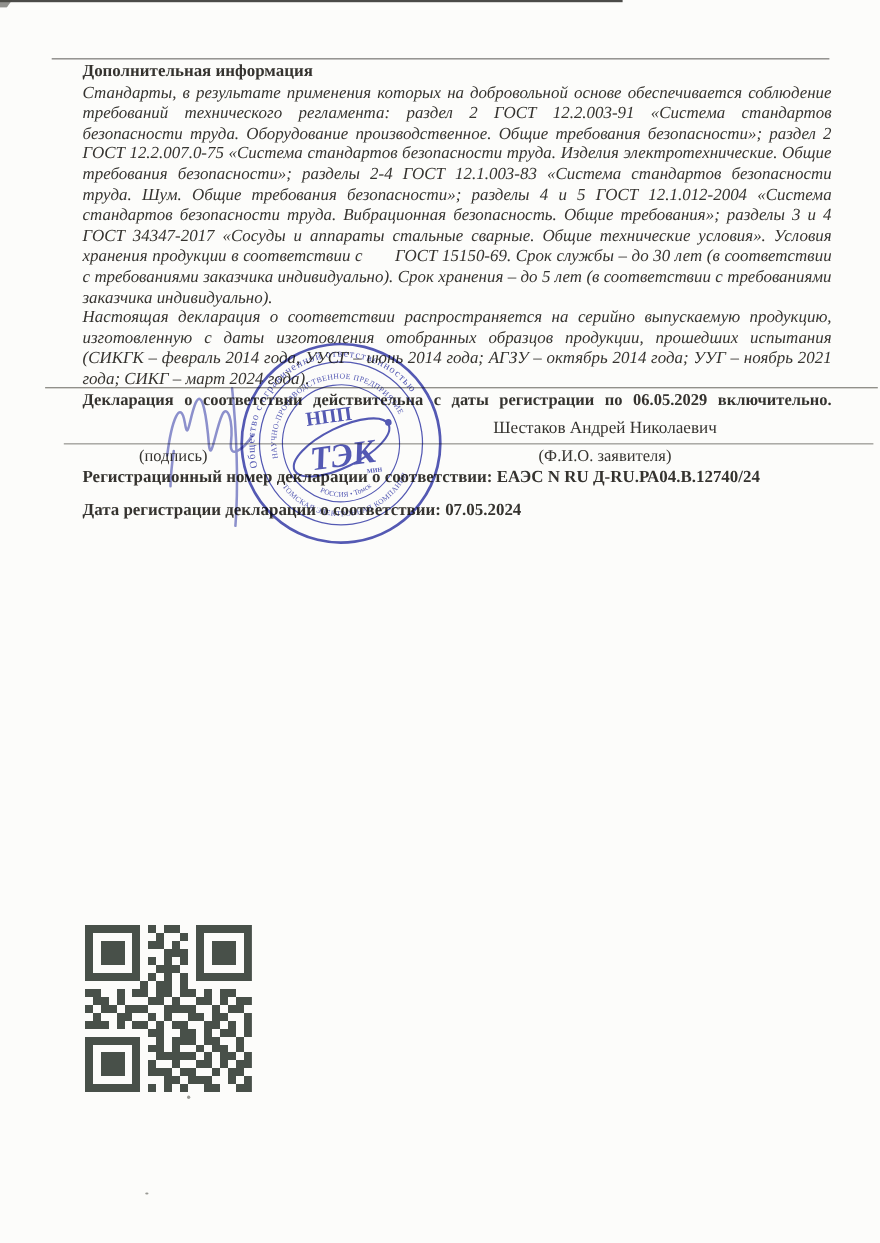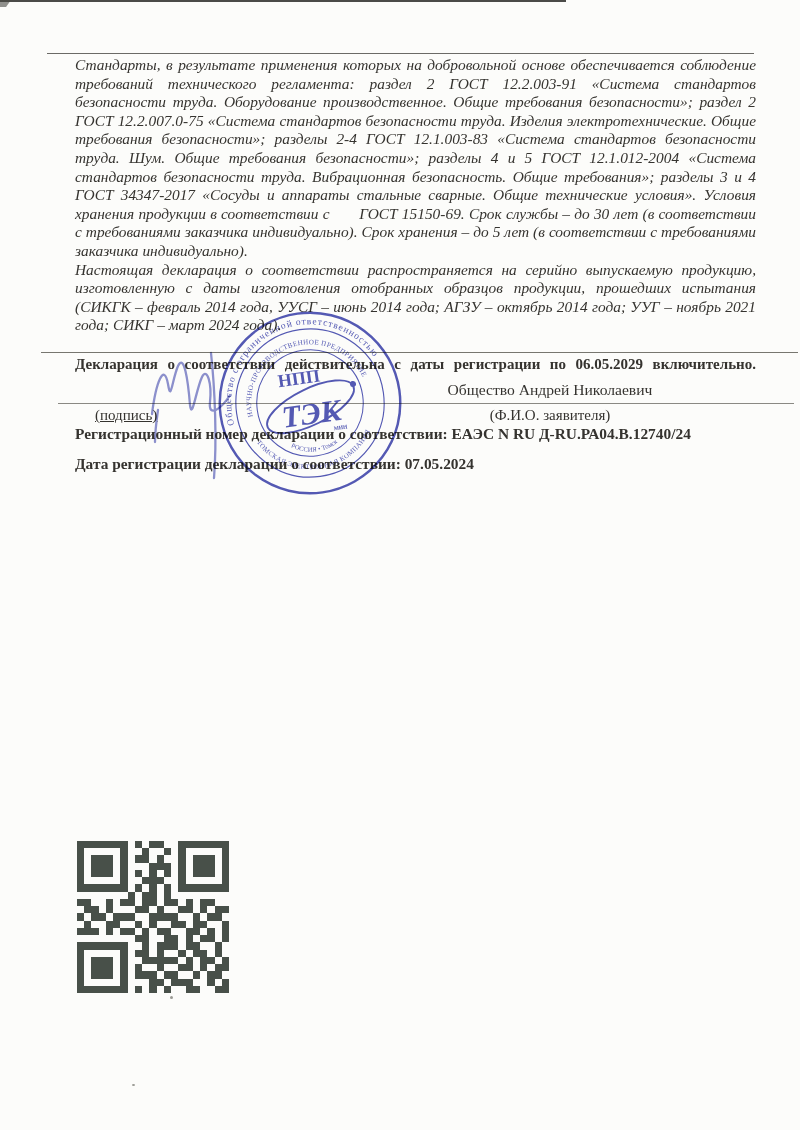--- a/index.html
+++ b/index.html
@@ -9,50 +9,51 @@
   .corner-mark{position:absolute;left:0;top:0;width:11px;height:7px;background:#4a4944;opacity:.6;clip-path:polygon(0 0,100% 0,55% 100%,0 100%);}
   .rule{position:absolute;height:0;border-top:1.5px solid #6b6a66;}
   .rule1{left:47px;top:53px;width:707px;}
   .rule2{left:41px;top:352px;width:757px;border-top-color:#77766f;}
   .rule-sign{left:58px;top:403px;width:736px;border-top-color:#8a8983;}
   .textblock{position:absolute;left:75px;top:56px;width:681px;font-size:15.4px;line-height:18.6px;text-align:justify;}
   .heading{font-weight:bold;margin:0 0 1px 0;}
   .para{margin:0;font-style:italic;}
   .validity{position:absolute;left:75px;top:355px;width:681px;font-size:15px;font-weight:bold;text-align:justify;text-align-last:justify;line-height:19px;}
   .fio-name{position:absolute;left:395px;top:381px;width:310px;text-align:center;font-size:15.6px;}
-  .sig-caption{position:absolute;left:95px;top:407px;width:125px;font-size:15px;text-decoration:underline;}
+  .sig-caption{position:absolute;left:95px;top:407px;width:125px;text-align:center;font-size:15px;}
   .fio-caption{position:absolute;left:395px;top:407px;width:310px;text-align:center;font-size:15px;font-family:Liberation Serif, serif;}
   .regline{position:absolute;left:75px;width:700px;font-size:15.4px;font-weight:bold;}
   .reg-number{top:425px;}
   .reg-date{top:455px;}
   .speck{position:absolute;background:#9a9a94;border-radius:50%;}
   #stamp{position:absolute;left:215px;top:308px;width:190px;height:190px;mix-blend-mode:multiply;opacity:.88;transform:rotate(-8deg);}
   #signature{position:absolute;left:143px;top:350px;width:125px;height:132px;mix-blend-mode:multiply;opacity:.85;}
   #qr{position:absolute;left:77px;top:841px;width:152px;height:152px;}
 </style>
 </head>
 <body>
 
 <div id="doc">
 
   <div class="edge-top"></div>
   <div class="corner-mark"></div>
 
   <div class="rule rule1"></div>
 
   <div class="textblock">
+    <p class="heading">Дополнительная информация</p>
     <p class="para">Стандарты, в результате применения которых на добровольной основе обеспечивается соблюдение требований технического регламента: раздел 2 ГОСТ 12.2.003-91 «Система стандартов безопасности труда. Оборудование производственное. Общие требования безопасности»; раздел 2 ГОСТ 12.2.007.0-75 «Система стандартов безопасности труда. Изделия электротехнические. Общие требования безопасности»; разделы 2-4 ГОСТ 12.1.003-83 «Система стандартов безопасности труда. Шум. Общие требования безопасности»; разделы 4 и 5 ГОСТ 12.1.012-2004 «Система стандартов безопасности труда. Вибрационная безопасность. Общие требования»; разделы 3 и 4 ГОСТ 34347-2017 «Сосуды и аппараты стальные сварные. Общие технические условия». Условия хранения продукции в соответствии с &nbsp;&nbsp;&nbsp;&nbsp;&nbsp; ГОСТ 15150-69. Срок службы – до 30 лет (в соответствии с требованиями заказчика индивидуально). Срок хранения – до 5 лет (в соответствии с требованиями заказчика индивидуально).</p>
     <p class="para">Настоящая декларация о соответствии распространяется на серийно выпускаемую продукцию, изготовленную с даты изготовления отобранных образцов продукции, прошедших испытания (СИКГК – февраль 2014 года, УУСГ – июнь 2014 года; АГЗУ – октябрь 2014 года; УУГ – ноябрь 2021 года; СИКГ – март 2024 года).</p>
   </div>
 
   <div class="rule rule2"></div>
 
   <div class="validity">Декларация о соответствии действительна с даты регистрации по 06.05.2029 включительно.</div>
 
-  <div class="fio-name">Общество Андрей Николаевич</div>
+  <div class="fio-name">Шестаков Андрей Николаевич</div>
   <div class="rule rule-sign"></div>
   <div class="sig-caption">(подпись)</div>
   <div class="fio-caption">(Ф.И.О. заявителя)</div>
 
   <div class="regline reg-number">
     <span>Регистрационный номер декларации о соответствии:</span>
     <span>ЕАЭС N RU Д-RU.РА04.В.12740/24</span>
   </div>
   <div class="regline reg-date">
     <span>Дата регистрации декларации о соответствии:</span>

